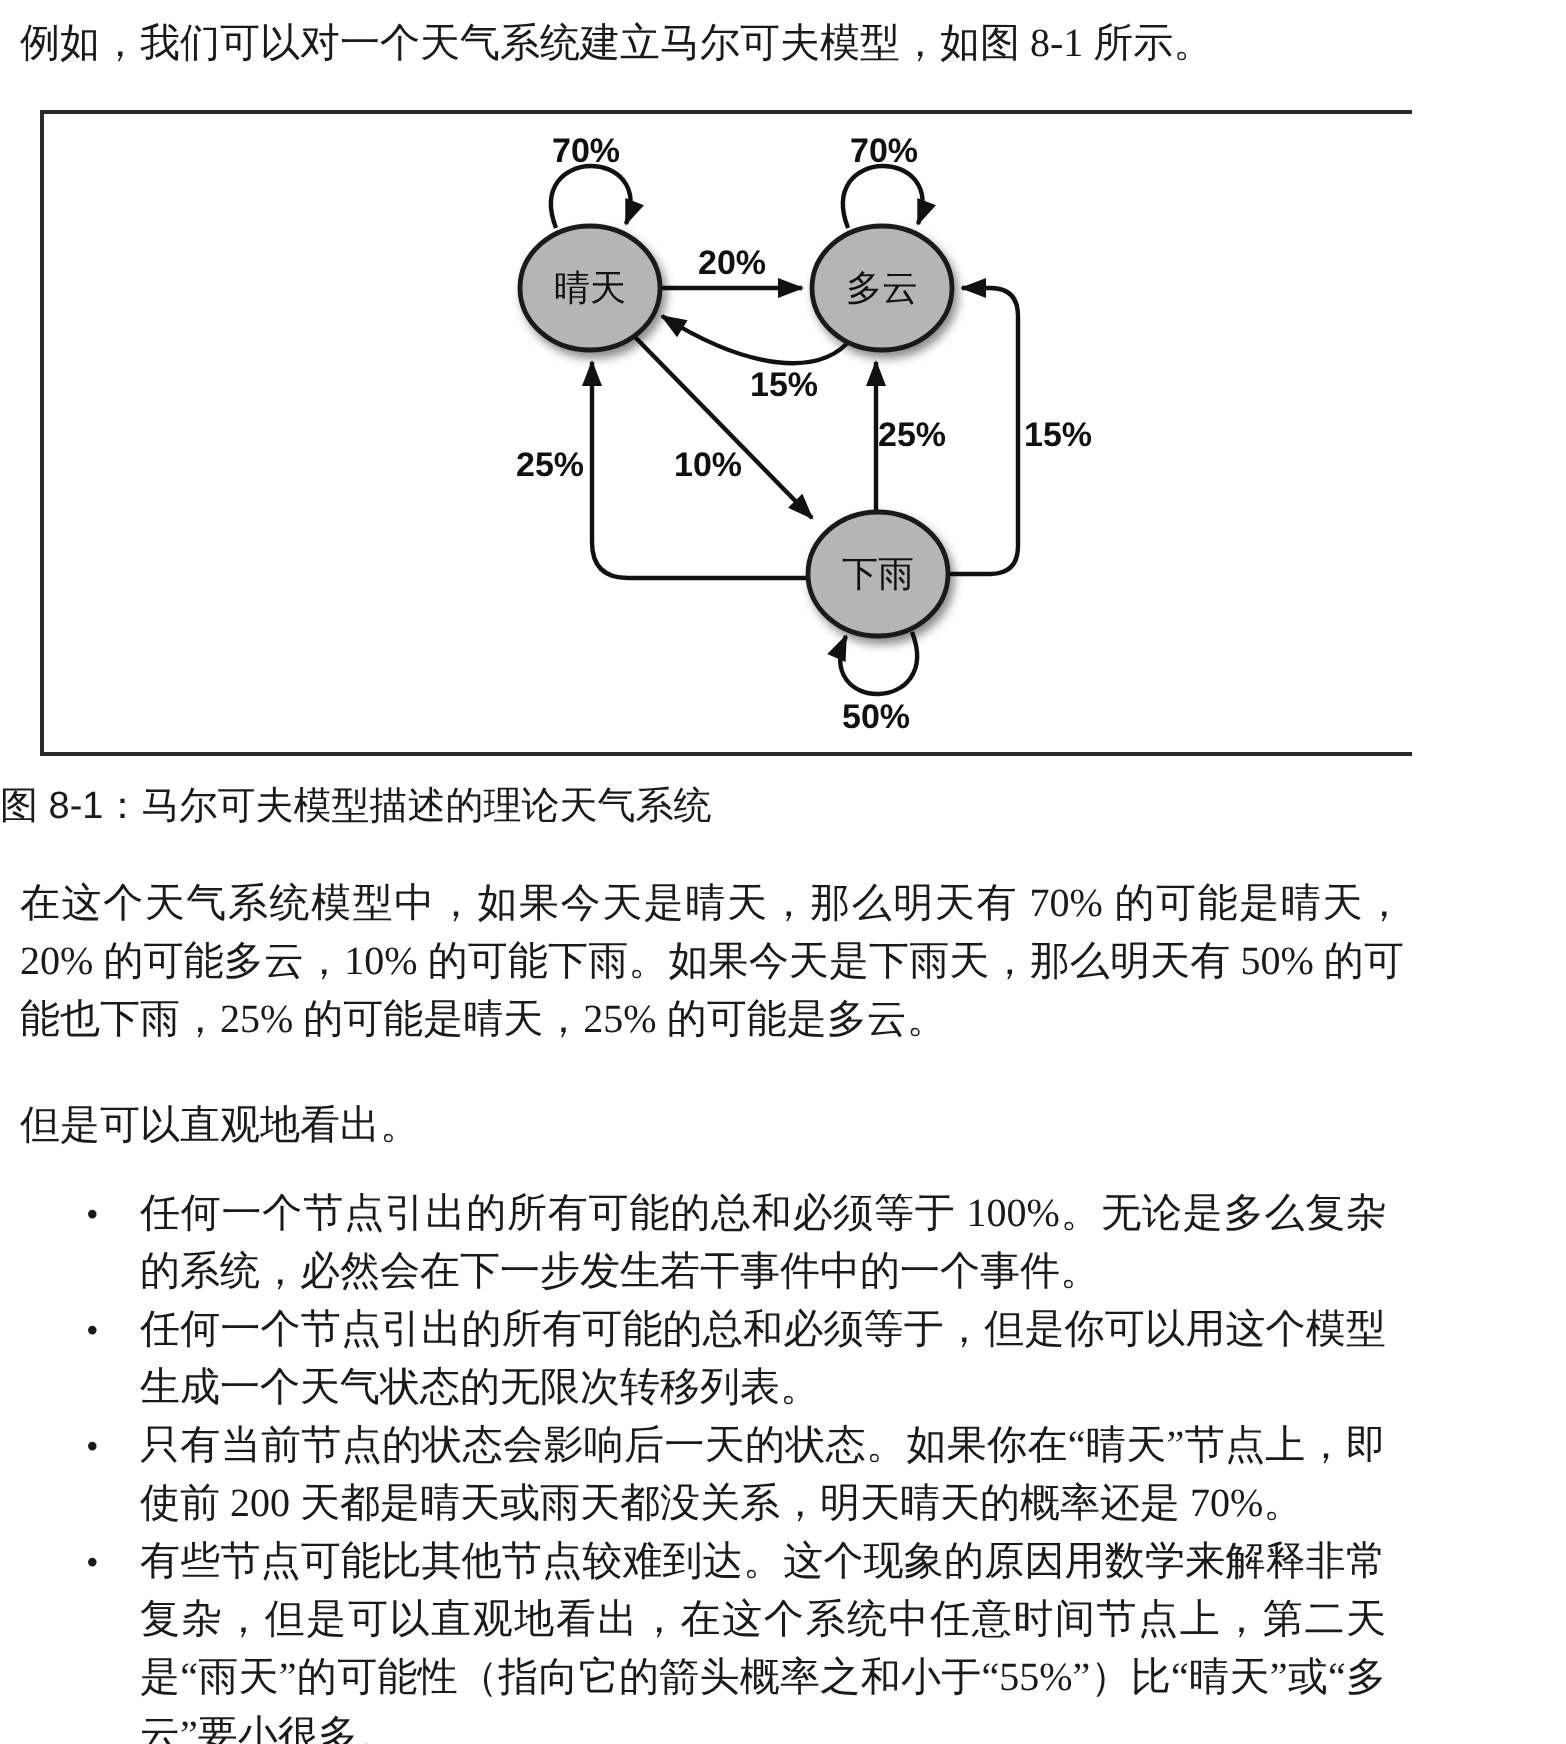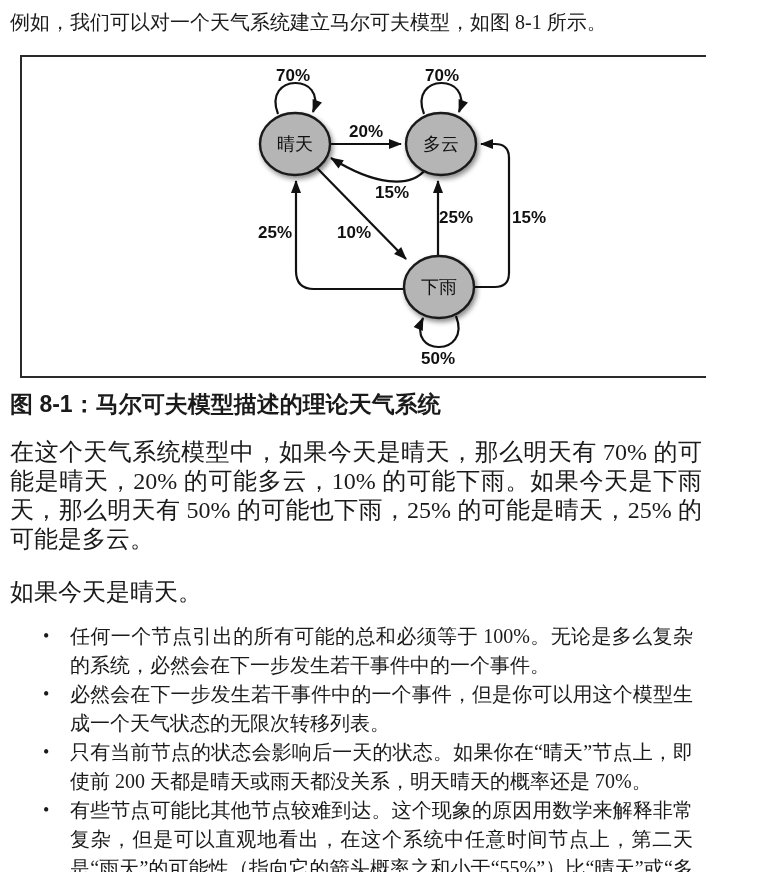--- a/index.html
+++ b/index.html
@@ -19,28 +19,28 @@
   }
   .figure-box{
     margin:18px 0 0 20px;
     width:748px;height:319px;
     border:2px solid #2a2a2a;
     background:#ffffff;
     box-sizing:content-box;
   }
   .figure-box svg{display:block;}
   .caption{
-    margin:14px 12px 0 10px;
+    margin:14px 12px 0 0;
     font-family:"Liberation Sans","DejaVu Sans",sans-serif;
-    font-weight:bold;
-    font-size:23px;line-height:24px;
+    font-weight:normal;
+    font-size:19px;line-height:24px;
   }
   .para{
     margin:22px 4px 0 10px;
-    font-size:24px;line-height:29px;
+    font-size:20px;line-height:29px;
     text-align:justify;
   }
   .note-lead{
     margin-top:24px;
     text-align:left;
   }
   .bullets{
     margin:15px 13px 0 0;
     padding-left:43px;
   }
@@ -120,30 +120,30 @@
         <text class="edge-label" x="507" y="166">15%</text>
         <text class="edge-label" x="416" y="307">50%</text>
       </g>
     </svg>
   </div>
 
   <p class="caption">图 8-1：马尔可夫模型描述的理论天气系统</p>
 
   <p class="para">在这个天气系统模型中，如果今天是晴天，那么明天有 70% 的可能是晴天，20% 的可能多云，10% 的可能下雨。如果今天是下雨天，那么明天有 50% 的可能也下雨，25% 的可能是晴天，25% 的可能是多云。</p>
 
-  <p class="para note-lead">如果今天是晴天。</p>
+  <p class="para note-lead">但是可以直观地看出。</p>
 
   <div class="bullets">
     <div class="bullet-item">
       <span class="bullet-marker">•</span>
       <span class="bullet-text">任何一个节点引出的所有可能的总和必须等于 100%。无论是多么复杂的系统，必然会在下一步发生若干事件中的一个事件。</span>
     </div>
     <div class="bullet-item">
       <span class="bullet-marker">•</span>
-      <span class="bullet-text">必然会在下一步发生若干事件中的一个事件，但是你可以用这个模型生成一个天气状态的无限次转移列表。</span>
+      <span class="bullet-text">任何一个节点引出的所有可能的总和必须等于，但是你可以用这个模型生成一个天气状态的无限次转移列表。</span>
     </div>
     <div class="bullet-item">
       <span class="bullet-marker">•</span>
       <span class="bullet-text">只有当前节点的状态会影响后一天的状态。如果你在“晴天”节点上，即使前 200 天都是晴天或雨天都没关系，明天晴天的概率还是 70%。</span>
     </div>
     <div class="bullet-item">
       <span class="bullet-marker">•</span>
       <span class="bullet-text">有些节点可能比其他节点较难到达。这个现象的原因用数学来解释非常复杂，但是可以直观地看出，在这个系统中任意时间节点上，第二天是“雨天”的可能性（指向它的箭头概率之和小于“55%”）比“晴天”或“多云”要小很多。</span>
     </div>
   </div>

